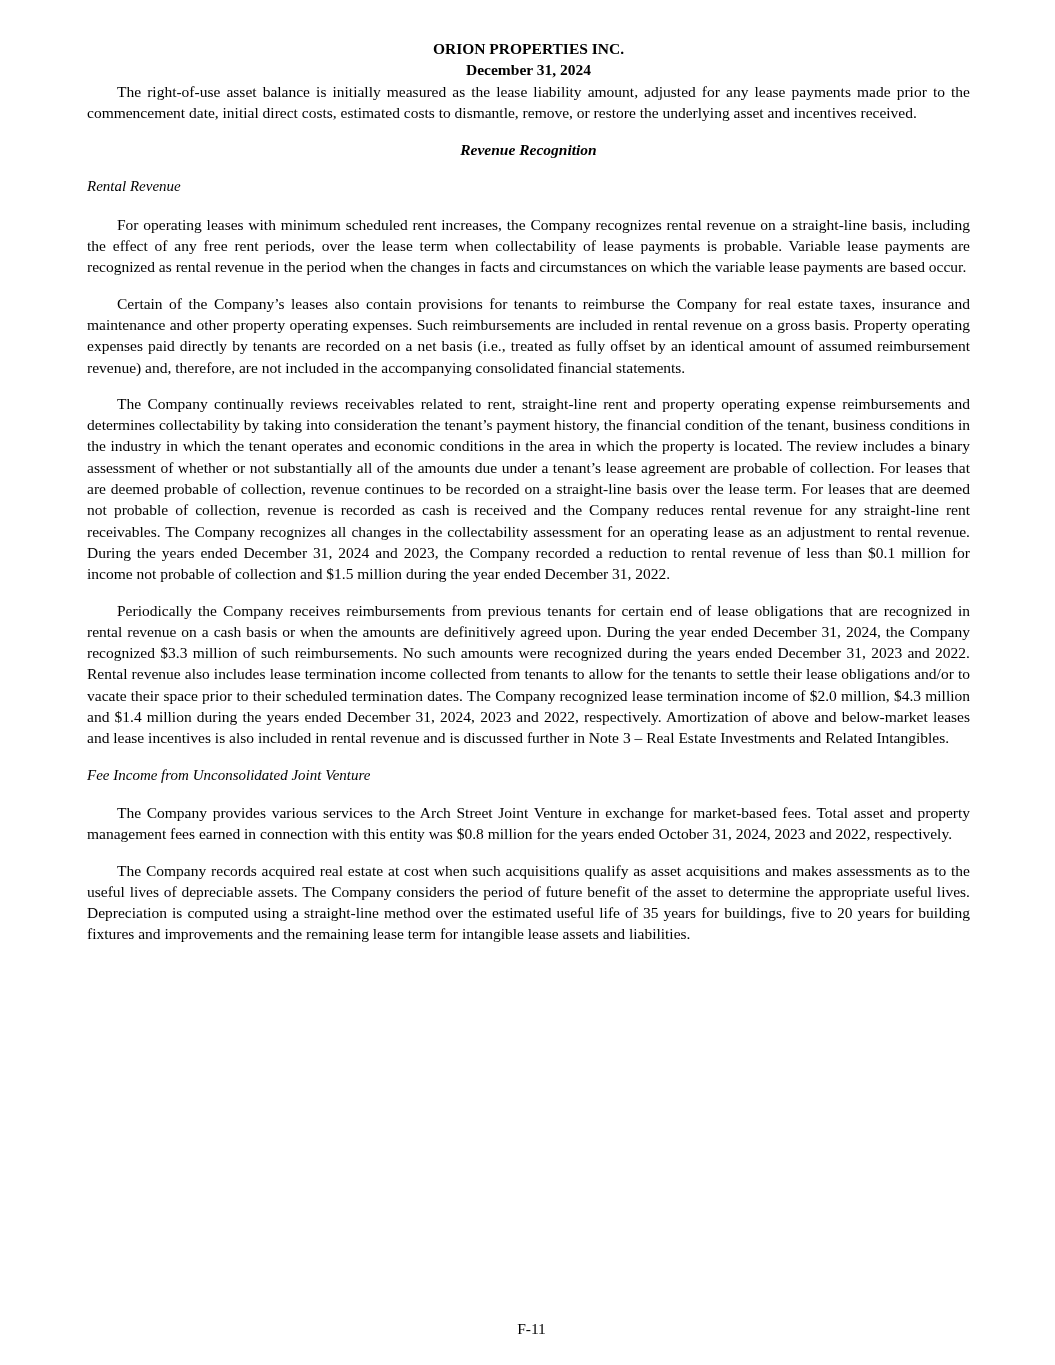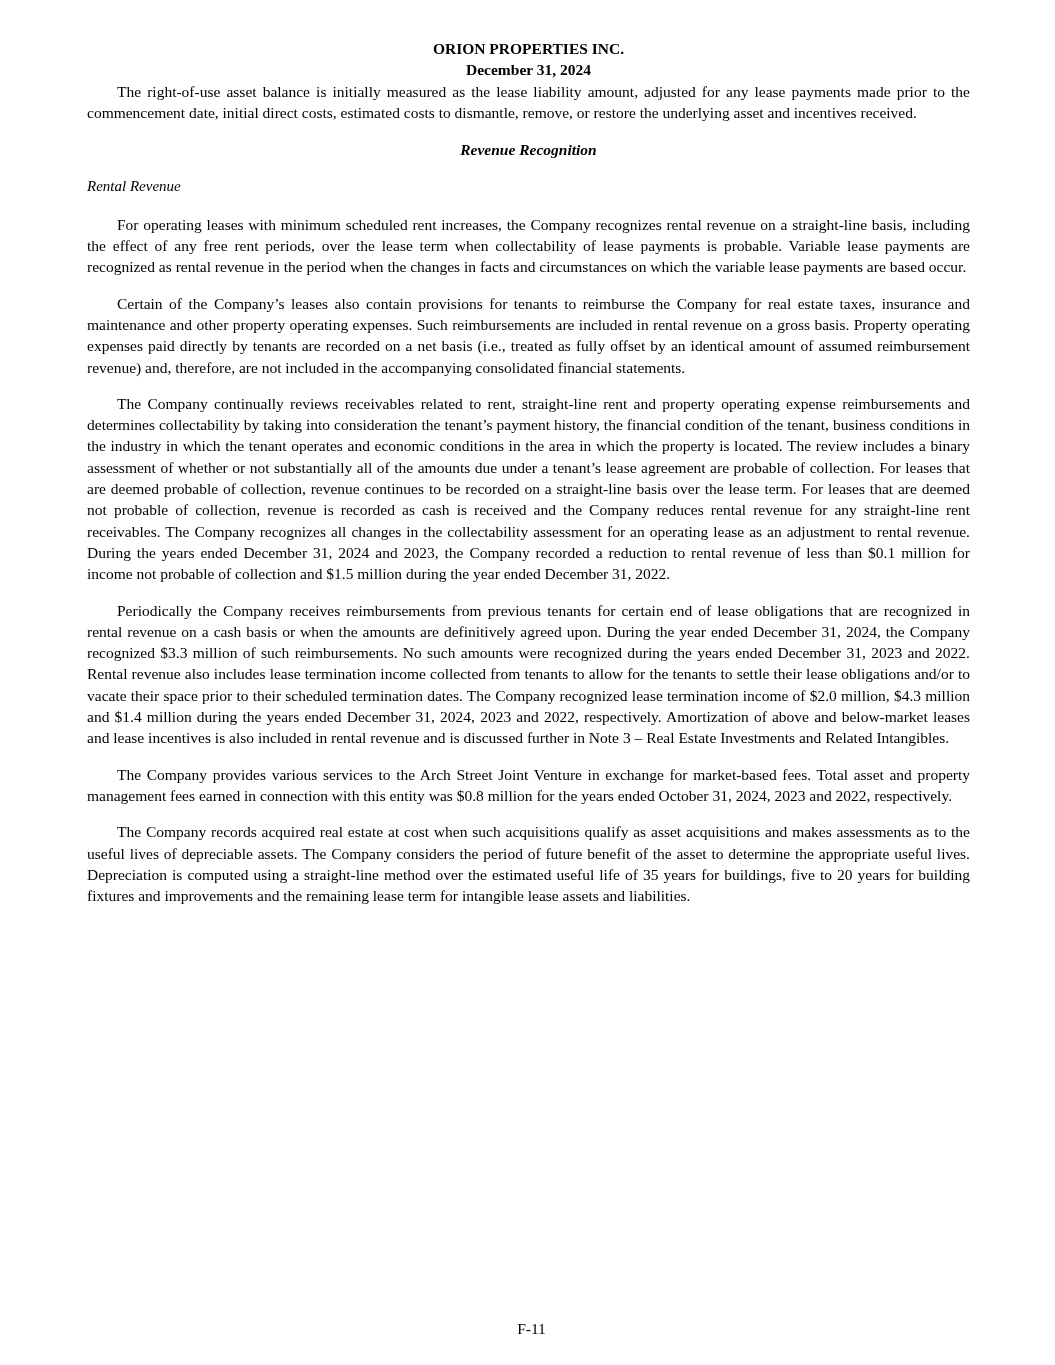--- a/index.html
+++ b/index.html
@@ -65,19 +65,20 @@
     <div class="h-line">December 31, 2024</div>
   </div>
   <div class="doc-body">
       <p class="paragraph">The right-of-use asset balance is initially measured as the lease liability amount, adjusted for any lease payments made prior to the commencement date, initial direct costs, estimated costs to dismantle, remove, or restore the underlying asset and incentives received.</p>
       <h3 class="heading-bold-italic">Revenue Recognition</h3>
       <h3 class="heading-italic">Rental Revenue</h3>
       <p class="paragraph">For operating leases with minimum scheduled rent increases, the Company recognizes rental revenue on a straight-line basis, including the effect of any free rent periods, over the lease term when collectability of lease payments is probable. Variable lease payments are recognized as rental revenue in the period when the changes in facts and circumstances on which the variable lease payments are based occur.</p>
       <p class="paragraph">Certain of the Company’s leases also contain provisions for tenants to reimburse the Company for real estate taxes, insurance and maintenance and other property operating expenses. Such reimbursements are included in rental revenue on a gross basis. Property operating expenses paid directly by tenants are recorded on a net basis (i.e., treated as fully offset by an identical amount of assumed reimbursement revenue) and, therefore, are not included in the accompanying consolidated financial statements.</p>
       <p class="paragraph">The Company continually reviews receivables related to rent, straight-line rent and property operating expense reimbursements and determines collectability by taking into consideration the tenant’s payment history, the financial condition of the tenant, business conditions in the industry in which the tenant operates and economic conditions in the area in which the property is located. The review includes a binary assessment of whether or not substantially all of the amounts due under a tenant’s lease agreement are probable of collection. For leases that are deemed probable of collection, revenue continues to be recorded on a straight-line basis over the lease term. For leases that are deemed not probable of collection, revenue is recorded as cash is received and the Company reduces rental revenue for any straight-line rent receivables. The Company recognizes all changes in the collectability assessment for an operating lease as an adjustment to rental revenue. During the years ended December 31, 2024 and 2023, the Company recorded a reduction to rental revenue of less than $0.1 million for income not probable of collection and $1.5 million during the year ended December 31, 2022.</p>
       <p class="paragraph">Periodically the Company receives reimbursements from previous tenants for certain end of lease obligations that are recognized in rental revenue on a cash basis or when the amounts are definitively agreed upon. During the year ended December 31, 2024, the Company recognized $3.3 million of such reimbursements. No such amounts were recognized during the years ended December 31, 2023 and 2022. Rental revenue also includes lease termination income collected from tenants to allow for the tenants to settle their lease obligations and/or to vacate their space prior to their scheduled termination dates. The Company recognized lease termination income of $2.0 million, $4.3 million and $1.4 million during the years ended December 31, 2024, 2023 and 2022, respectively. Amortization of above and below-market leases and lease incentives is also included in rental revenue and is discussed further in Note 3 – Real Estate Investments and Related Intangibles.</p>
+      <h3 class="heading-italic">Fee Income from Unconsolidated Joint Venture</h3>
       <p class="paragraph">The Company provides various services to the Arch Street Joint Venture in exchange for market-based fees. Total asset and property management fees earned in connection with this entity was $0.8 million for the years ended October 31, 2024, 2023 and 2022, respectively.</p>
       <p class="paragraph">The Company records acquired real estate at cost when such acquisitions qualify as asset acquisitions and makes assessments as to the useful lives of depreciable assets. The Company considers the period of future benefit of the asset to determine the appropriate useful lives. Depreciation is computed using a straight-line method over the estimated useful life of 35 years for buildings, five to 20 years for building fixtures and improvements and the remaining lease term for intangible lease assets and liabilities.</p>
     </div>
   <div class="doc-footer">
     <span>F-11</span>
   </div>
 </div>
 
 </body></html>

